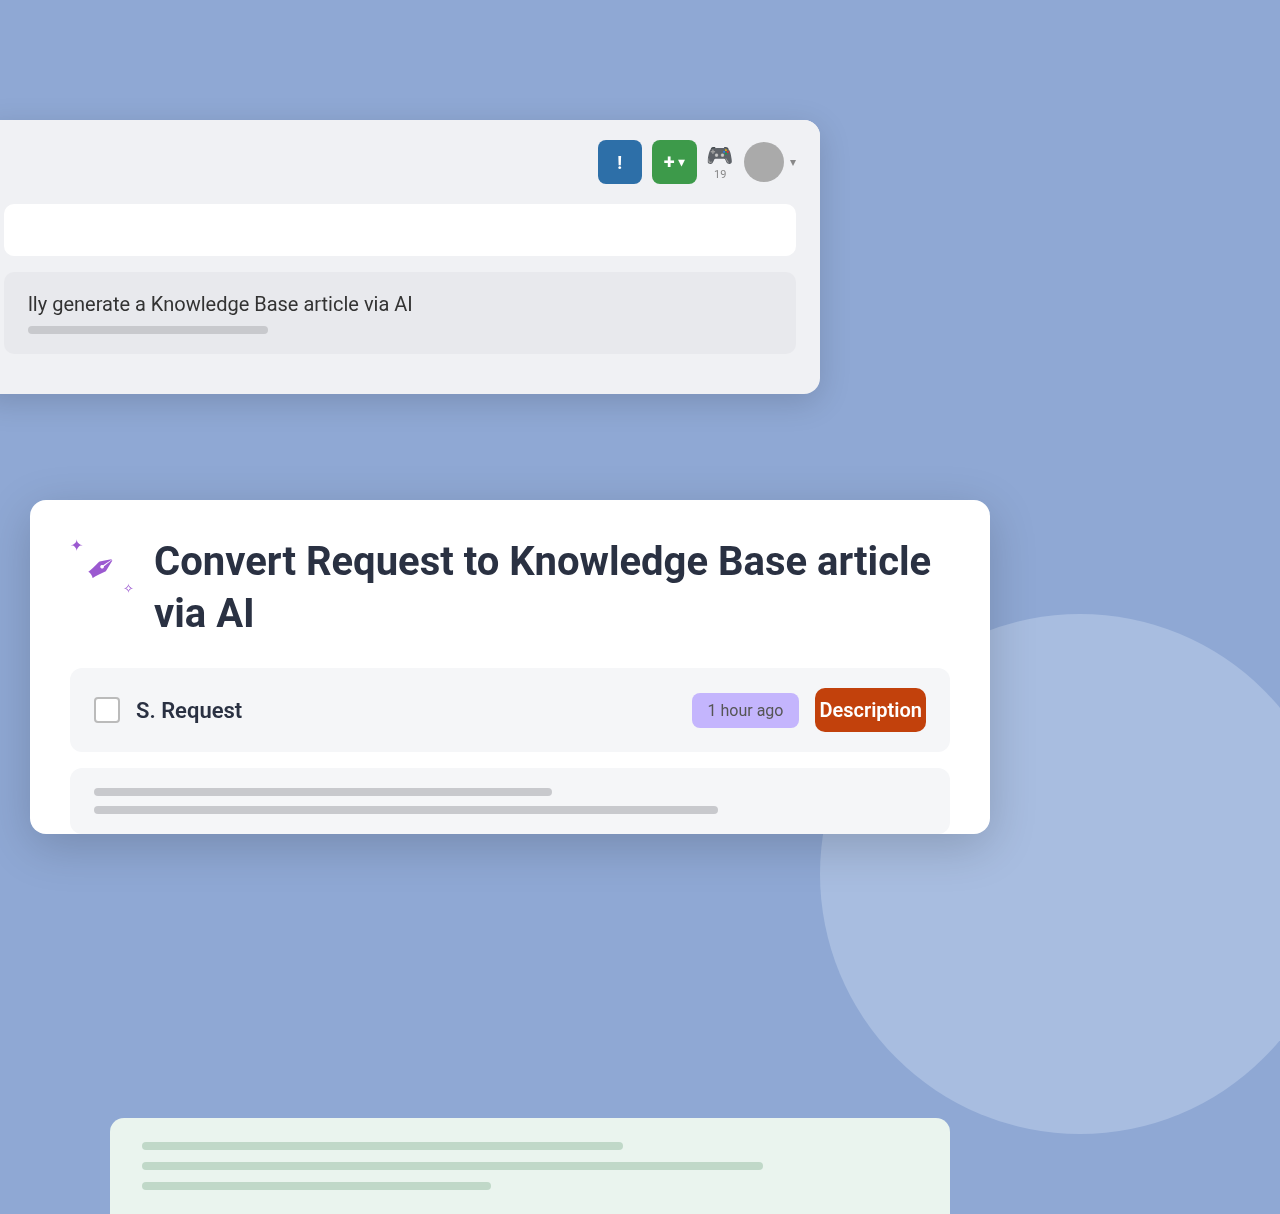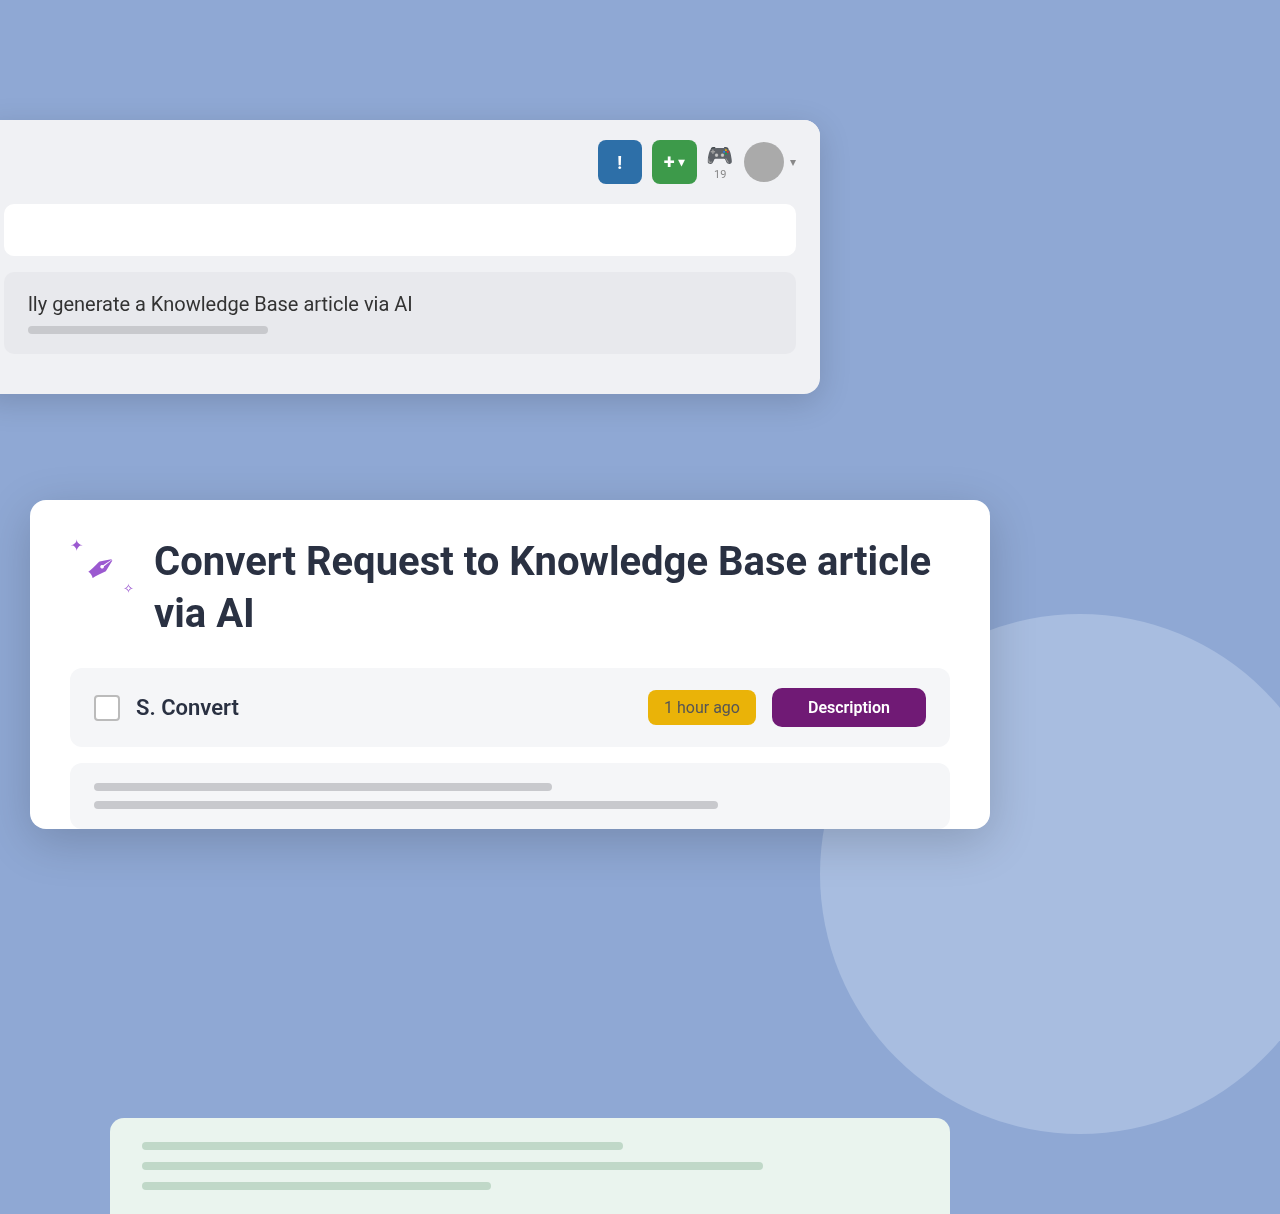--- a/index.html
+++ b/index.html
@@ -198,34 +198,34 @@
     }
 
     .item-name {
       font-size: 22px;
       font-weight: 600;
       color: #2a3142;
       flex: 1;
     }
 
     .item-time {
-      background: #eab308;
+      background: #c4b5fd;
       border-radius: 8px;
       padding: 8px 16px;
       font-size: 16px;
       color: #555;
       white-space: nowrap;
     }
 
     .item-description-btn {
-      background: #701a75;
+      background: #c2410c;
       color: #fff;
       border-radius: 10px;
-      padding: 10px 36px;
-      font-size: 16px;
+      padding: 10px 4px;
+      font-size: 20px;
       font-weight: 600;
       white-space: nowrap;
     }
 
     .front-card-item-lines {
       background: #f5f6f8;
       border-radius: 12px;
       padding: 20px 24px;
       display: flex;
       flex-direction: column;
@@ -298,21 +298,21 @@
     <div class="ai-icon" style="position: relative;">
   <span style="position:absolute;top:0;left:0;font-size:16px;color:#9b59d0;z-index:2;">✦</span>
   <span style="font-size:38px;color:#9b59d0;display:inline-block;transform:rotate(-35deg);">✒</span>
   <span style="position:absolute;bottom:4px;right:0;font-size:13px;color:#9b59d0;z-index:2;">✧</span>
 </div>
     <div class="front-card-title">Convert Request to Knowledge Base article via AI</div>
   </div>
 
   <div class="front-card-item">
     <div class="item-checkbox"></div>
-    <div class="item-name">S. Convert</div>
+    <div class="item-name">S. Request</div>
     <div class="item-time">1 hour ago</div>
     <div class="item-description-btn">Description</div>
   </div>
 
   <div class="front-card-item-lines">
     <div class="item-line" style="width: 55%;"></div>
     <div class="item-line" style="width: 75%;"></div>
   </div>
 </div>
 

